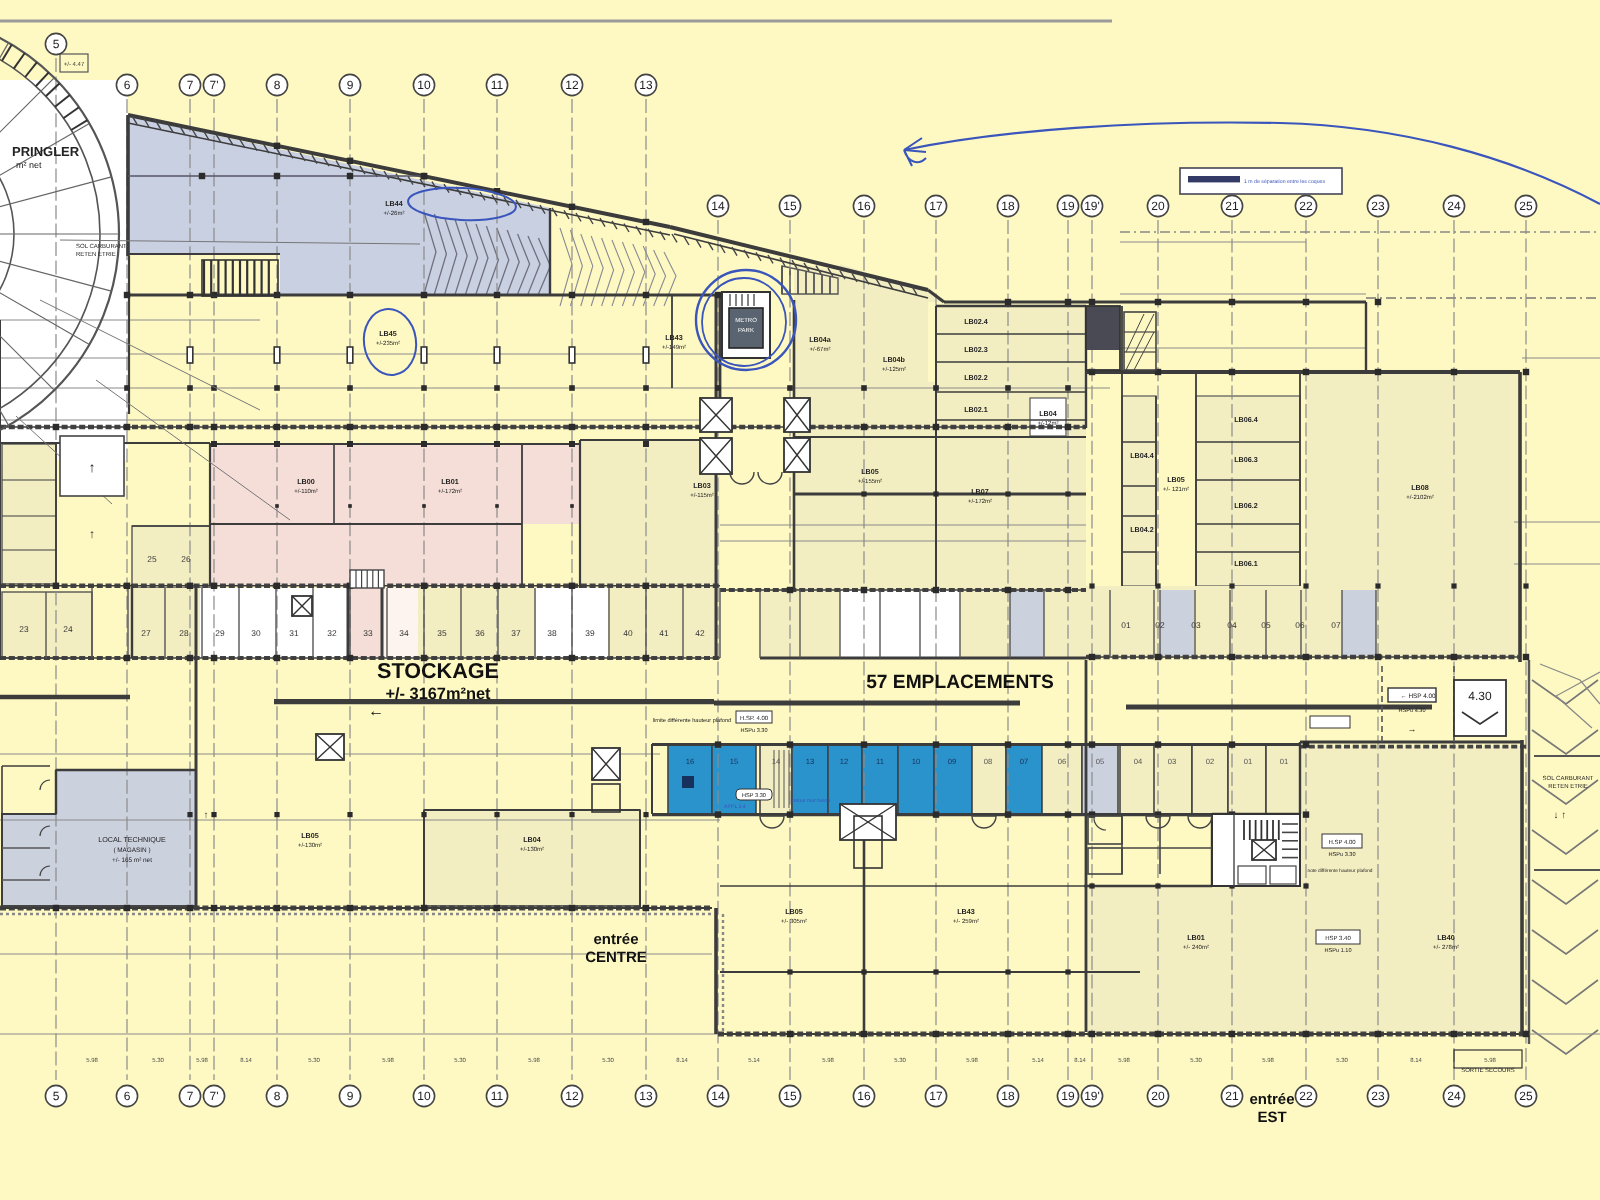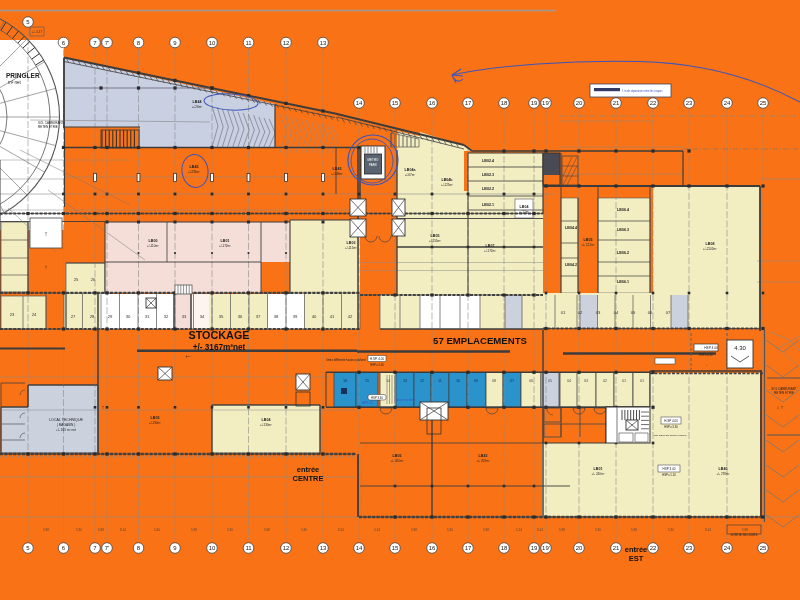--- a/index.html
+++ b/index.html
@@ -1,17 +1,17 @@
 <!DOCTYPE html>
 <html><head>
 <meta charset="utf-8">
 <title>plan</title>
 <style>
 html,body{margin:0;padding:0;background:#ffffff;font-family:"Liberation Sans", sans-serif;}
-#page{width:800px;height:600px;position:relative;overflow:hidden;background:#f97316;}
+#page{width:800px;height:600px;position:relative;overflow:hidden;background:#fef9c3;}
 </style>
 </head>
 <body>
 <div id="page">
 <svg width="800" height="600" viewBox="0 0 800 600">
 
 <rect x="0" y="40" width="64" height="190" fill="#ffffff"></rect>
 
 <polygon points="64,58 275,104 275,147 140,147 140,127 64,127" fill="#c9d0e2" stroke="none"></polygon>
 

